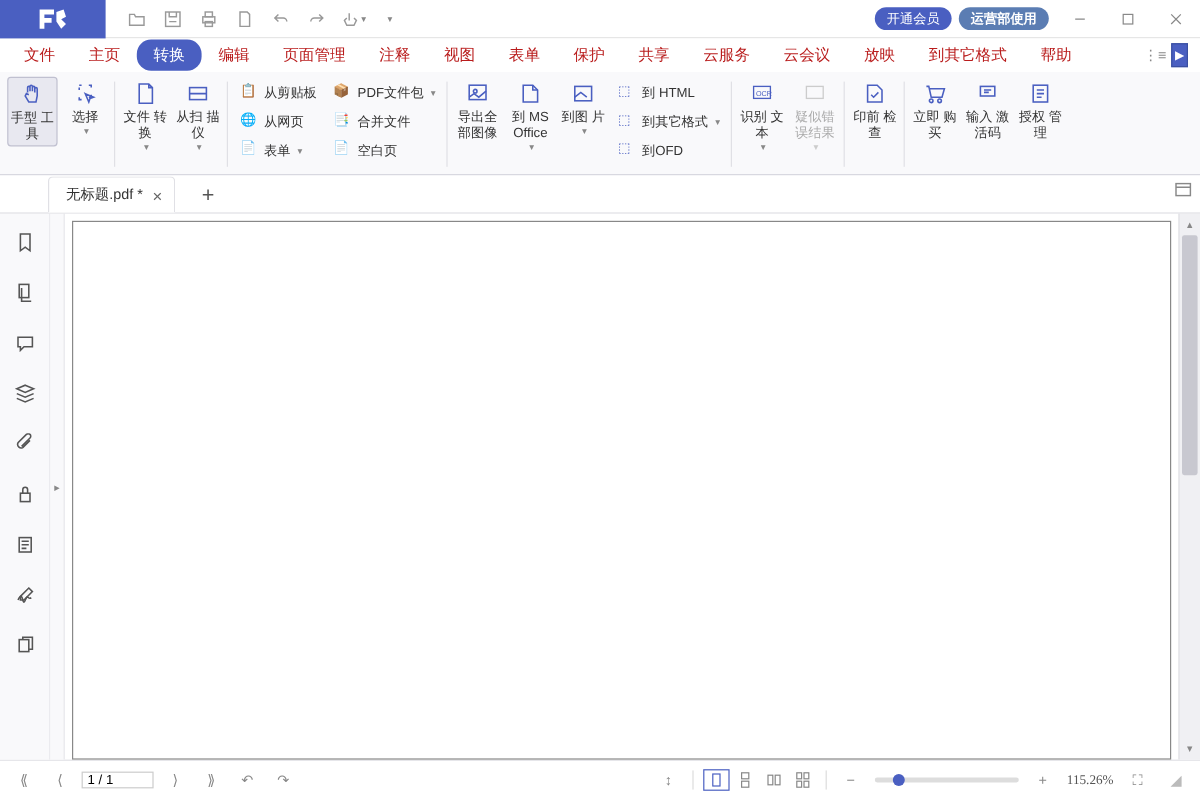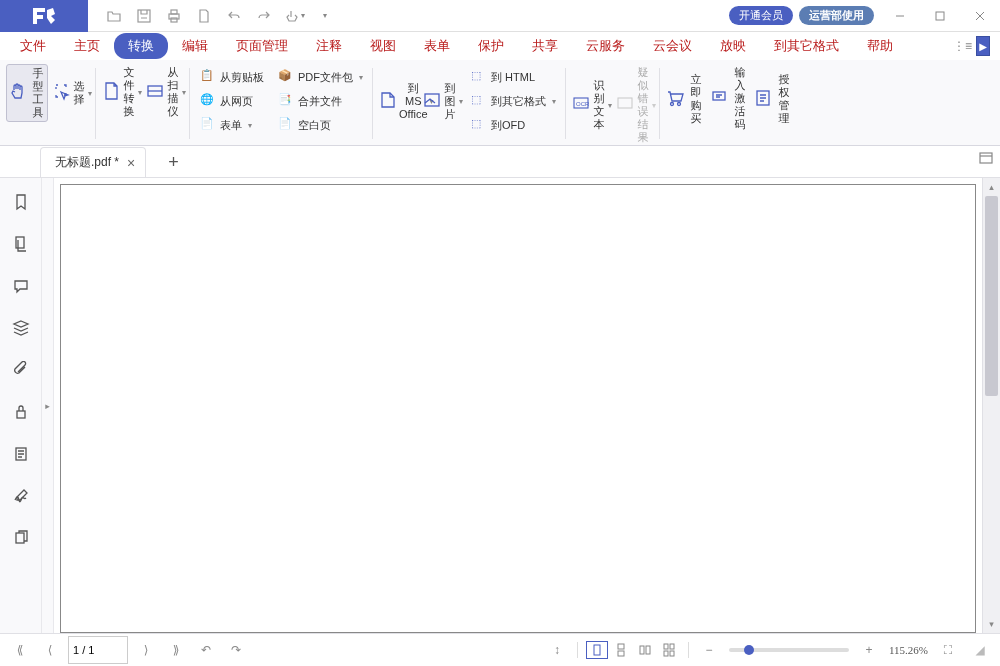--- a/index.html
+++ b/index.html
@@ -16,21 +16,21 @@
 .win-controls { display:flex; }
 .win-btn { width:40px; height:32px; display:flex; align-items:center; justify-content:center; color:#888; cursor:pointer; }
 .menubar { height:28px; display:flex; align-items:center; padding:0 6px; background:#fff; }
 .menu-item { padding:4px 14px; cursor:pointer; font-size:13px; color:#b91c1c; }
 .menu-item.active { background:#4a5fc1; color:#fff; border-radius:12px; }
 .menubar-end { margin-left:auto; display:flex; align-items:center; padding-right:4px; }
 .scroll-ind { width:14px; height:20px; background:#4a5fc1; display:flex; align-items:center; justify-content:center; color:#fff; font-size:10px; border:1px solid #3a4fa1; }
 .ribbon { height:86px; background:#f9f9fb; border-bottom:1px solid #d8d8e0; display:flex; padding:4px 2px 2px; }
 .rgroup { display:flex; flex-direction:column; align-items:center; padding:0 4px; position:relative; }
 .rgroup.sep::after { content:""; position:absolute; right:0; top:4px; bottom:4px; width:1px; background:#e0e0e5; }
-.rbig { display:flex; flex-direction:row; align-items:center; width:42px; padding:2px 0; cursor:pointer; }
+.rbig { display:flex; flex-direction:column; align-items:center; width:42px; padding:2px 0; cursor:pointer; }
 .rbig.active { background:#e8e8f0; border:1px solid #c0c0d0; border-radius:3px; }
 .ricon { width:24px; height:24px; display:flex; align-items:center; justify-content:center; color:#4a5fc1; margin-bottom:2px; }
 .rlabel { font-size:11px; line-height:13px; text-align:center; color:#333; }
 .rlabel.dim { color:#aaa; }
 .rsmall-col { display:flex; flex-direction:column; gap:2px; padding:2px 4px; }
 .rsmall { display:flex; align-items:center; height:22px; gap:4px; cursor:pointer; font-size:11px; padding:0 2px; }
 .rsmall .si { width:16px; height:16px; color:#4a5fc1; }
 .rrow { display:flex; gap:2px; }
 .tabbar { height:32px; display:flex; align-items:flex-end; padding-left:40px; border-bottom:1px solid #e0e0e5; position:relative; }
 .tab { display:flex; align-items:center; gap:8px; padding:6px 10px 6px 14px; border:1px solid #e0e0e5; border-bottom:none; background:#fff; border-radius:4px 4px 0 0; font-size:12px; }
@@ -42,21 +42,21 @@
 .stool { width:24px; height:24px; color:#555; cursor:pointer; display:flex; align-items:center; justify-content:center; }
 .side-collapse { width:12px; background:#f9f9fb; border-right:1px solid #e8e8ec; display:flex; align-items:center; justify-content:center; color:#888; cursor:pointer; font-size:9px; }
 .canvas-area { flex:1; background:#fff; border:1px solid #888; margin:6px 6px 0 6px; position:relative; overflow:hidden; }
 .vscroll { width:18px; background:#f0f0f3; border-left:1px solid #e0e0e5; display:flex; flex-direction:column; }
 .vscroll-btn { height:18px; display:flex; align-items:center; justify-content:center; color:#888; font-size:9px; cursor:pointer; }
 .vscroll-track { flex:1; position:relative; }
 .vscroll-thumb { position:absolute; left:2px; right:2px; top:0; height:200px; background:#c8c8d0; border-radius:2px; }
 .statusbar { height:33px; border-top:1px solid #e0e0e5; display:flex; align-items:center; padding:0 8px; gap:8px; background:#fff; }
 .sb-nav { display:flex; align-items:center; gap:6px; }
 .sb-btn { width:24px; height:20px; display:flex; align-items:center; justify-content:center; color:#888; cursor:pointer; }
-.sb-page { width:60px; height:28px; border:1px solid #ccc; padding:0 4px; font-size:11px; }
+.sb-page { width:60px; height:14px; border:1px solid #ccc; padding:0 4px; font-size:11px; }
 .sb-spacer { flex:1; }
 .sb-views { display:flex; gap:2px; }
 .sb-view { width:22px; height:18px; display:flex; align-items:center; justify-content:center; color:#888; cursor:pointer; border:1px solid transparent; }
 .sb-view.active { border-color:#4a5fc1; color:#4a5fc1; }
 .sb-slider { width:120px; height:4px; background:#ddd; position:relative; border-radius:2px; }
 .sb-slider-thumb { position:absolute; width:10px; height:10px; background:#4a5fc1; border-radius:50%; top:-3px; left:15px; }
 .sb-zoom { font-size:11px; color:#555;font-family:Liberation Serif, serif; }
 .dd { font-size:8px; color:#888; margin-left:2px; }
 svg { display:block; }
 </style>
@@ -237,20 +237,31 @@
             <span>空白页</span>
           </div>
       </div>
     </div>
   </div>
   <div class="rgroup sep">
     <div class="rrow">
       <div class="rbig">
         <div class="ricon">
             <svg width="22" height="22" viewBox="0 0 22 22" fill="none" stroke="currentColor" stroke-width="1.3">
+              <rect x="4" y="4" width="14" height="12"></rect>
+              <circle cx="9" cy="9" r="1.5"></circle>
+              <path d="M4 14l4-3 4 3 6-5"></path>
+            </svg>
+          </div>
+        <div class="rlabel">导出全
+部图像</div>
+      </div>
+      <div class="rbig">
+        <div class="ricon">
+            <svg width="22" height="22" viewBox="0 0 22 22" fill="none" stroke="currentColor" stroke-width="1.3">
               <path d="M5 4h8l4 4v10H5z"></path>
               <path d="M13 4v4h4"></path>
             </svg>
           </div>
         <div class="rlabel">到 MS
 Office</div>
           <span class="dd">▾</span>
       </div>
       <div class="rbig">
         <div class="ricon">
@@ -296,20 +307,32 @@
       <div class="rbig">
         <div class="ricon" style="color:#ccc;">
             <svg width="22" height="22" viewBox="0 0 22 22" fill="none" stroke="currentColor" stroke-width="1.1">
               <rect x="4" y="5" width="14" height="10"></rect>
             </svg>
           </div>
         <div class="rlabel dim">疑似错
 误结果</div>
           <span class="dd" style="color:#ccc;">▾</span>
       </div>
+    </div>
+  </div>
+  <div class="rgroup sep">
+    <div class="rbig">
+      <div class="ricon">
+          <svg width="22" height="22" viewBox="0 0 22 22" fill="none" stroke="currentColor" stroke-width="1.3">
+            <path d="M5 4h8l4 4v10H5z"></path>
+            <path d="M8 12l2 2 4-4"></path>
+          </svg>
+        </div>
+      <div class="rlabel">印前
+检查</div>
     </div>
   </div>
   <div class="rgroup">
     <div class="rrow">
       <div class="rbig">
         <div class="ricon">
             <svg width="22" height="22" viewBox="0 0 22 22" fill="none" stroke="currentColor" stroke-width="1.3">
               <circle cx="8" cy="17" r="1.5"></circle>
               <circle cx="15" cy="17" r="1.5"></circle>
               <path d="M4 5h2l2 9h9l2-7H7"></path>

